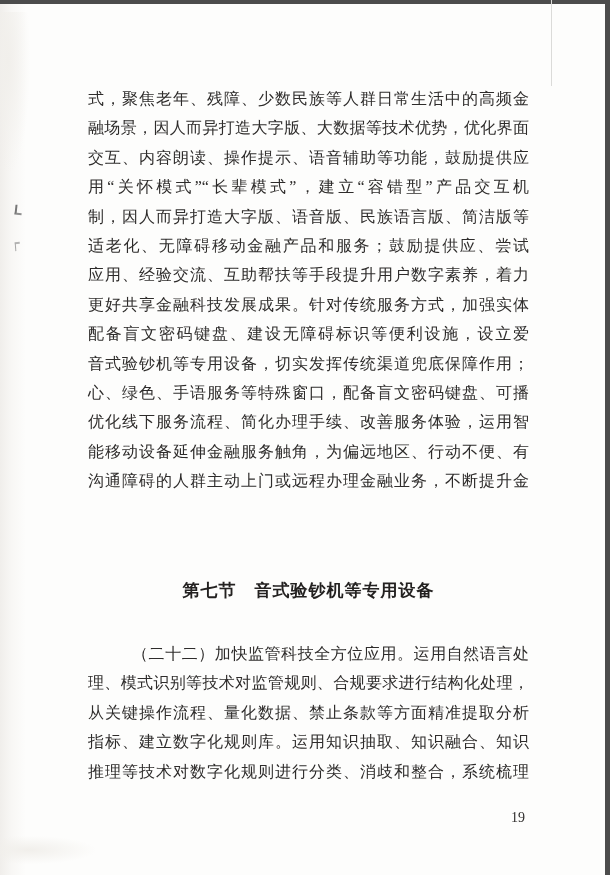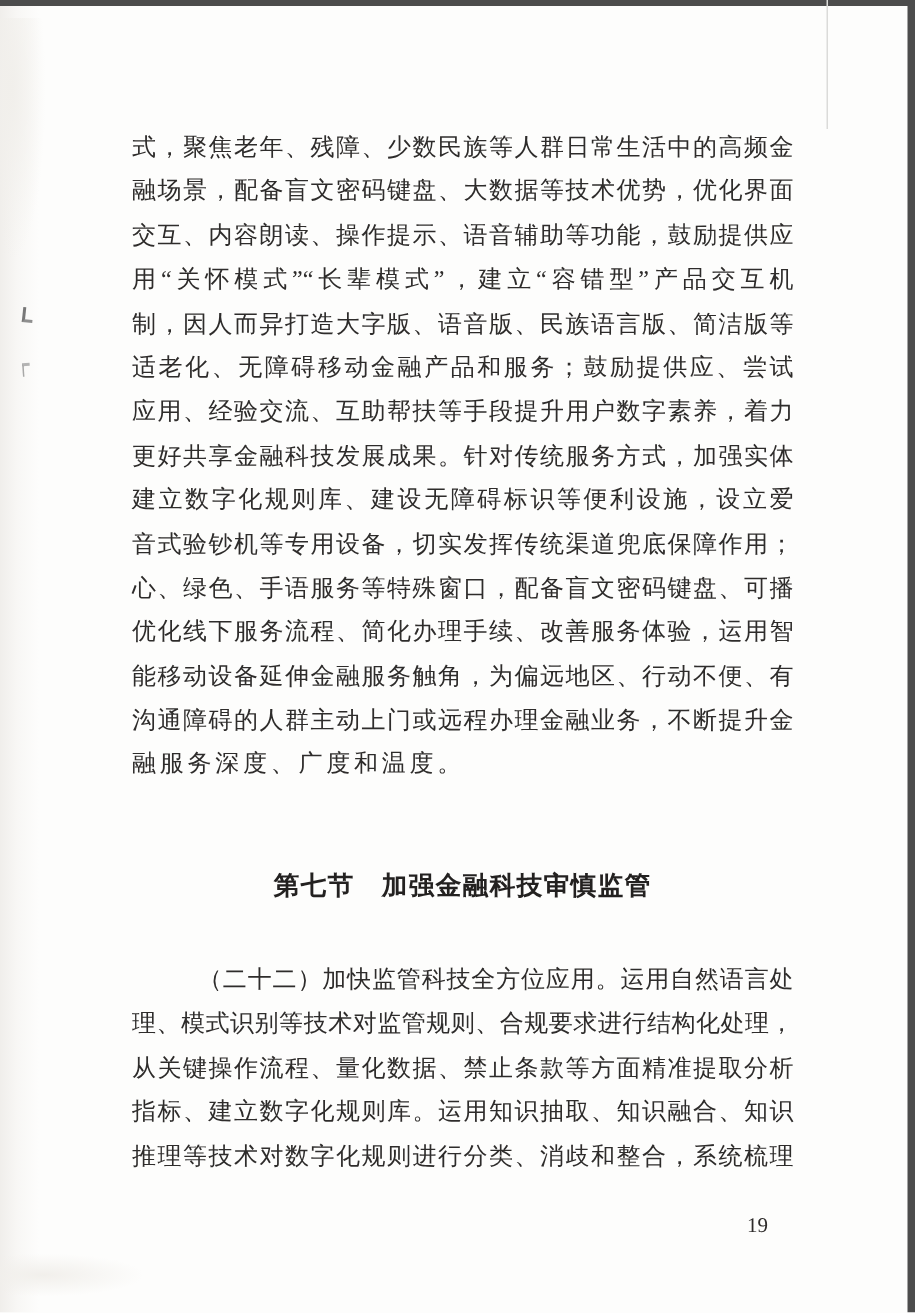--- a/index.html
+++ b/index.html
@@ -48,56 +48,55 @@
   .para-22 { top: 639px; }
 
   .heading {
     position: absolute; left: 88px; top: 576px; width: 441px;
     text-align: center; font-weight: bold; font-size: 17px;
     letter-spacing: 1px; color: #232120; line-height: 29.4px;
   }
 
   .page-number {
     position: absolute; left: 498px; top: 810px; width: 40px;
-    font-size: 14px; color: #2e2c2b;
+    text-align: center; font-size: 14px; color: #2e2c2b;
   }
 </style>
 </head>
 <body>
 
 <div class="scan-page">
   <div class="edge-left-shadow"></div>
   <div class="smudge-topleft"></div>
   <div class="smudge-bottomleft"></div>
   <div class="edge-top"></div>
   <div class="edge-right"></div>
   <div class="artifact-line"></div>
 
   <div class="margin-mark mark1"></div>
   <div class="margin-mark mark2"></div>
 
   <div class="para para-continuation">
       <div class="line">式，聚焦老年、残障、少数民族等人群日常生活中的高频金</div>
-      <div class="line">融场景，配备盲文密码键盘、大数据等技术优势，优化界面</div>
+      <div class="line">融场景，因人而异打造大字版、大数据等技术优势，优化界面</div>
       <div class="line">交互、内容朗读、操作提示、语音辅助等功能，鼓励提供应</div>
       <div class="line">用“关怀模式”“长辈模式”，建立“容错型”产品交互机</div>
       <div class="line">制，因人而异打造大字版、语音版、民族语言版、简洁版等</div>
       <div class="line">适老化、无障碍移动金融产品和服务；鼓励提供应、尝试</div>
       <div class="line">应用、经验交流、互助帮扶等手段提升用户数字素养，着力</div>
       <div class="line">更好共享金融科技发展成果。针对传统服务方式，加强实体</div>
-      <div class="line">建立数字化规则库、建设无障碍标识等便利设施，设立爱</div>
+      <div class="line">配备盲文密码键盘、建设无障碍标识等便利设施，设立爱</div>
       <div class="line">音式验钞机等专用设备，切实发挥传统渠道兜底保障作用；</div>
       <div class="line">心、绿色、手语服务等特殊窗口，配备盲文密码键盘、可播</div>
       <div class="line">优化线下服务流程、简化办理手续、改善服务体验，运用智</div>
       <div class="line">能移动设备延伸金融服务触角，为偏远地区、行动不便、有</div>
       <div class="line">沟通障碍的人群主动上门或远程办理金融业务，不断提升金</div>
-      <div class="line last">融服务深度、广度和温度。</div>
     </div>
 
-  <div class="heading">第七节　加强金融科技审慎监管</div>
+  <div class="heading">第七节　音式验钞机等专用设备</div>
 
   <div class="para para-22">
       <div class="line indent">（二十二）加快监管科技全方位应用。运用自然语言处</div>
       <div class="line">理、模式识别等技术对监管规则、合规要求进行结构化处理，</div>
       <div class="line">从关键操作流程、量化数据、禁止条款等方面精准提取分析</div>
       <div class="line">指标、建立数字化规则库。运用知识抽取、知识融合、知识</div>
       <div class="line">推理等技术对数字化规则进行分类、消歧和整合，系统梳理</div>
     </div>
 
   <div class="page-number">19</div>

